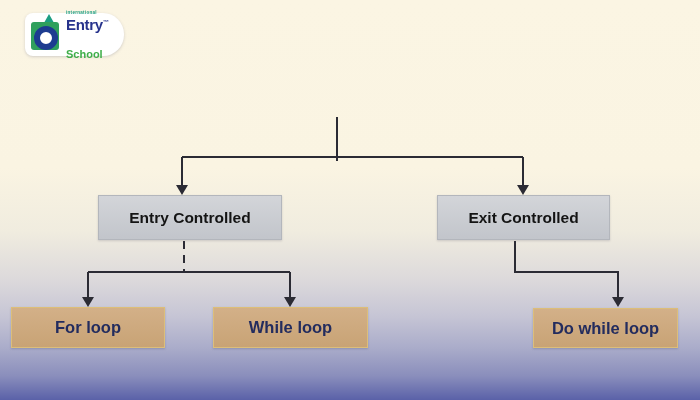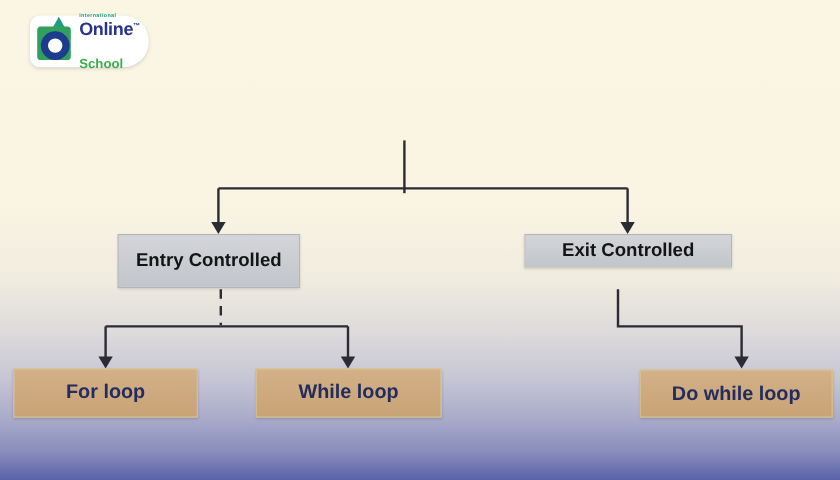--- a/index.html
+++ b/index.html
@@ -56,51 +56,51 @@
     background:linear-gradient(180deg,#F6AD8C 0%,#EF9A78 100%);
     border:1px solid #DE8E6D;
     font-size:17px;
   }
   .node-branch{
     background:linear-gradient(180deg,#D3D5D9 0%,#C2C5CB 100%);
     border:1px solid #B3B6BC;
     font-size:15.5px;
     box-shadow:0 1px 2px rgba(100,100,120,.25);
   }
-  .node-entry{left:98px;top:195px;width:152px;height:45px;}
-  .node-exit{left:437px;top:195px;width:173px;height:28px;}
+  .node-entry{left:98px;top:195px;width:184px;height:45px;}
+  .node-exit{left:437px;top:195px;width:173px;height:45px;}
   .node-leaf{
     background:linear-gradient(180deg,#D3B088 0%,#C8A375 100%);
     border:1px solid #DCBE79;
     color:#232C5E;
     font-size:16.5px;
     box-shadow:0 1px 2px rgba(80,80,110,.3);
   }
   .node-for{left:11px;top:307px;width:154px;height:41px;}
   .node-while{left:213px;top:307px;width:155px;height:41px;}
-  .node-dowhile{left:533px;top:308px;width:161px;height:40px;}
+  .node-dowhile{left:533px;top:308px;width:145px;height:40px;}
 
   .connectors{position:absolute;left:0;top:0;width:700px;height:400px;pointer-events:none;}
   .connectors path{stroke:#2B2B34;stroke-width:2;fill:none;}
   .connectors polygon{fill:#2B2B34;}
 </style>
 </head>
 <body>
 
 <div class="stage">
 
   <div class="logo">
     <div class="logo-icon">
       <div class="icon-peak"></div>
       <div class="icon-square"></div>
       <div class="icon-ring"></div>
     </div>
     <div class="logo-text">
       <span class="logo-tagline">international</span>
-      <span class="logo-brand"><span>Online</span><sup>™</sup></span>
+      <span class="logo-brand"><span>Entry</span><sup>™</sup></span>
       <span class="logo-school">School</span>
     </div>
   </div>
 
   <svg class="connectors" viewBox="0 0 700 400">
 
     <path d="M337,117 V161"></path>
     <path d="M182,157 H523"></path>
 
     <path d="M182,157 V186"></path>

